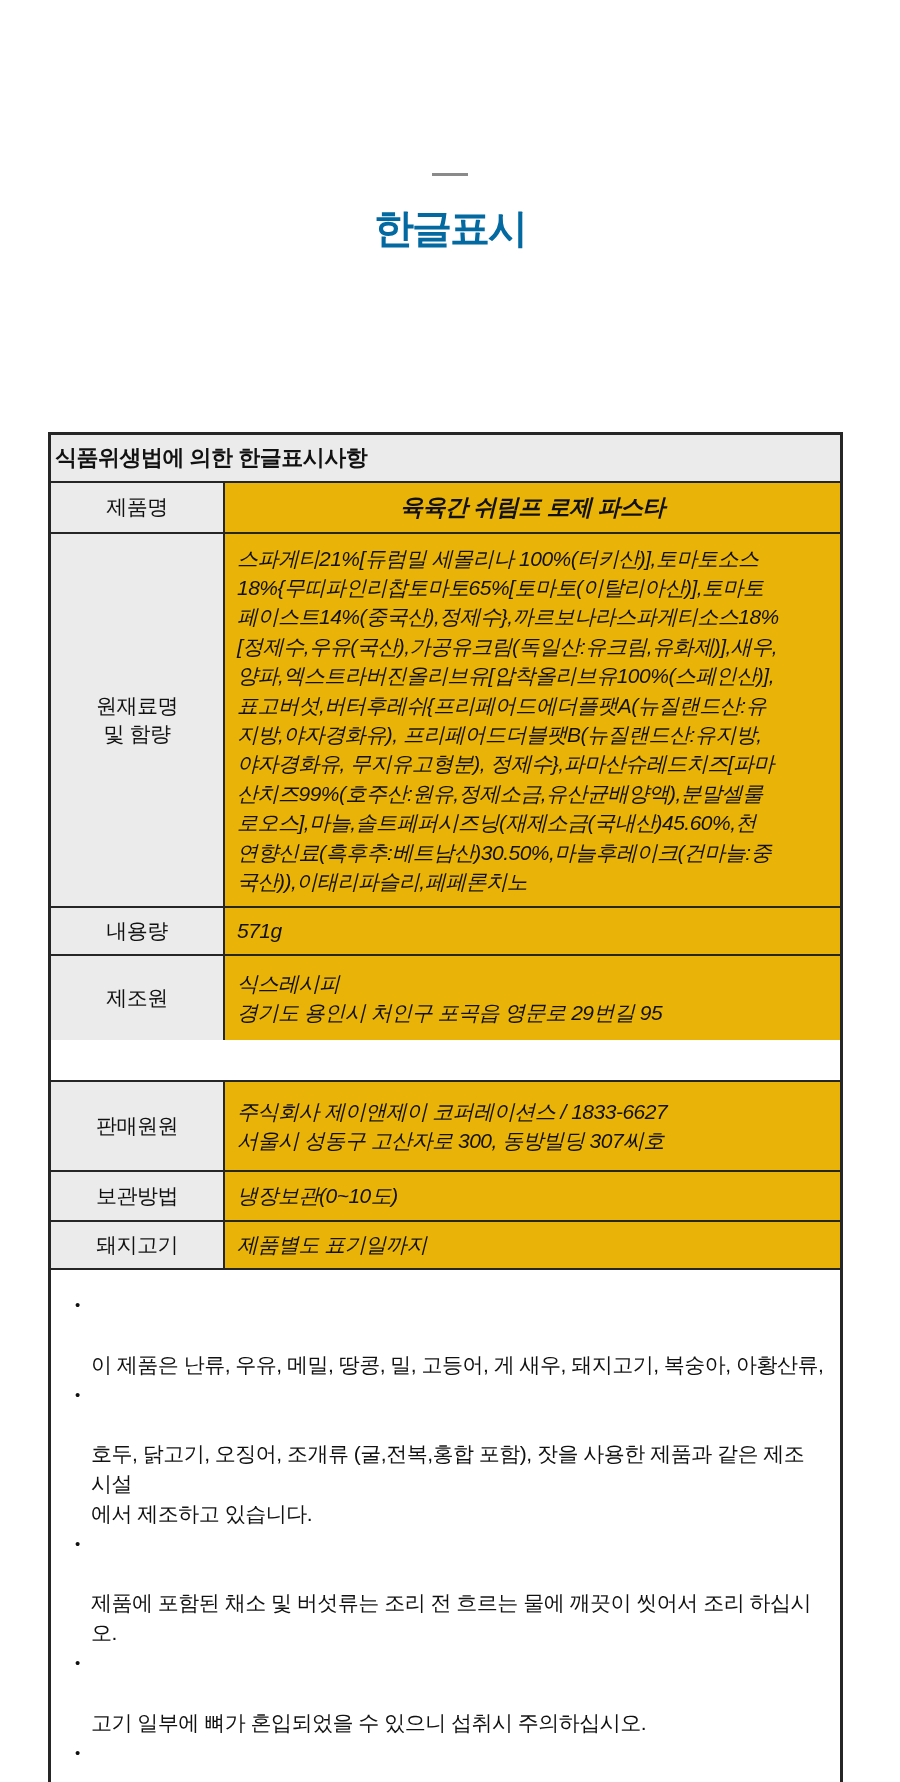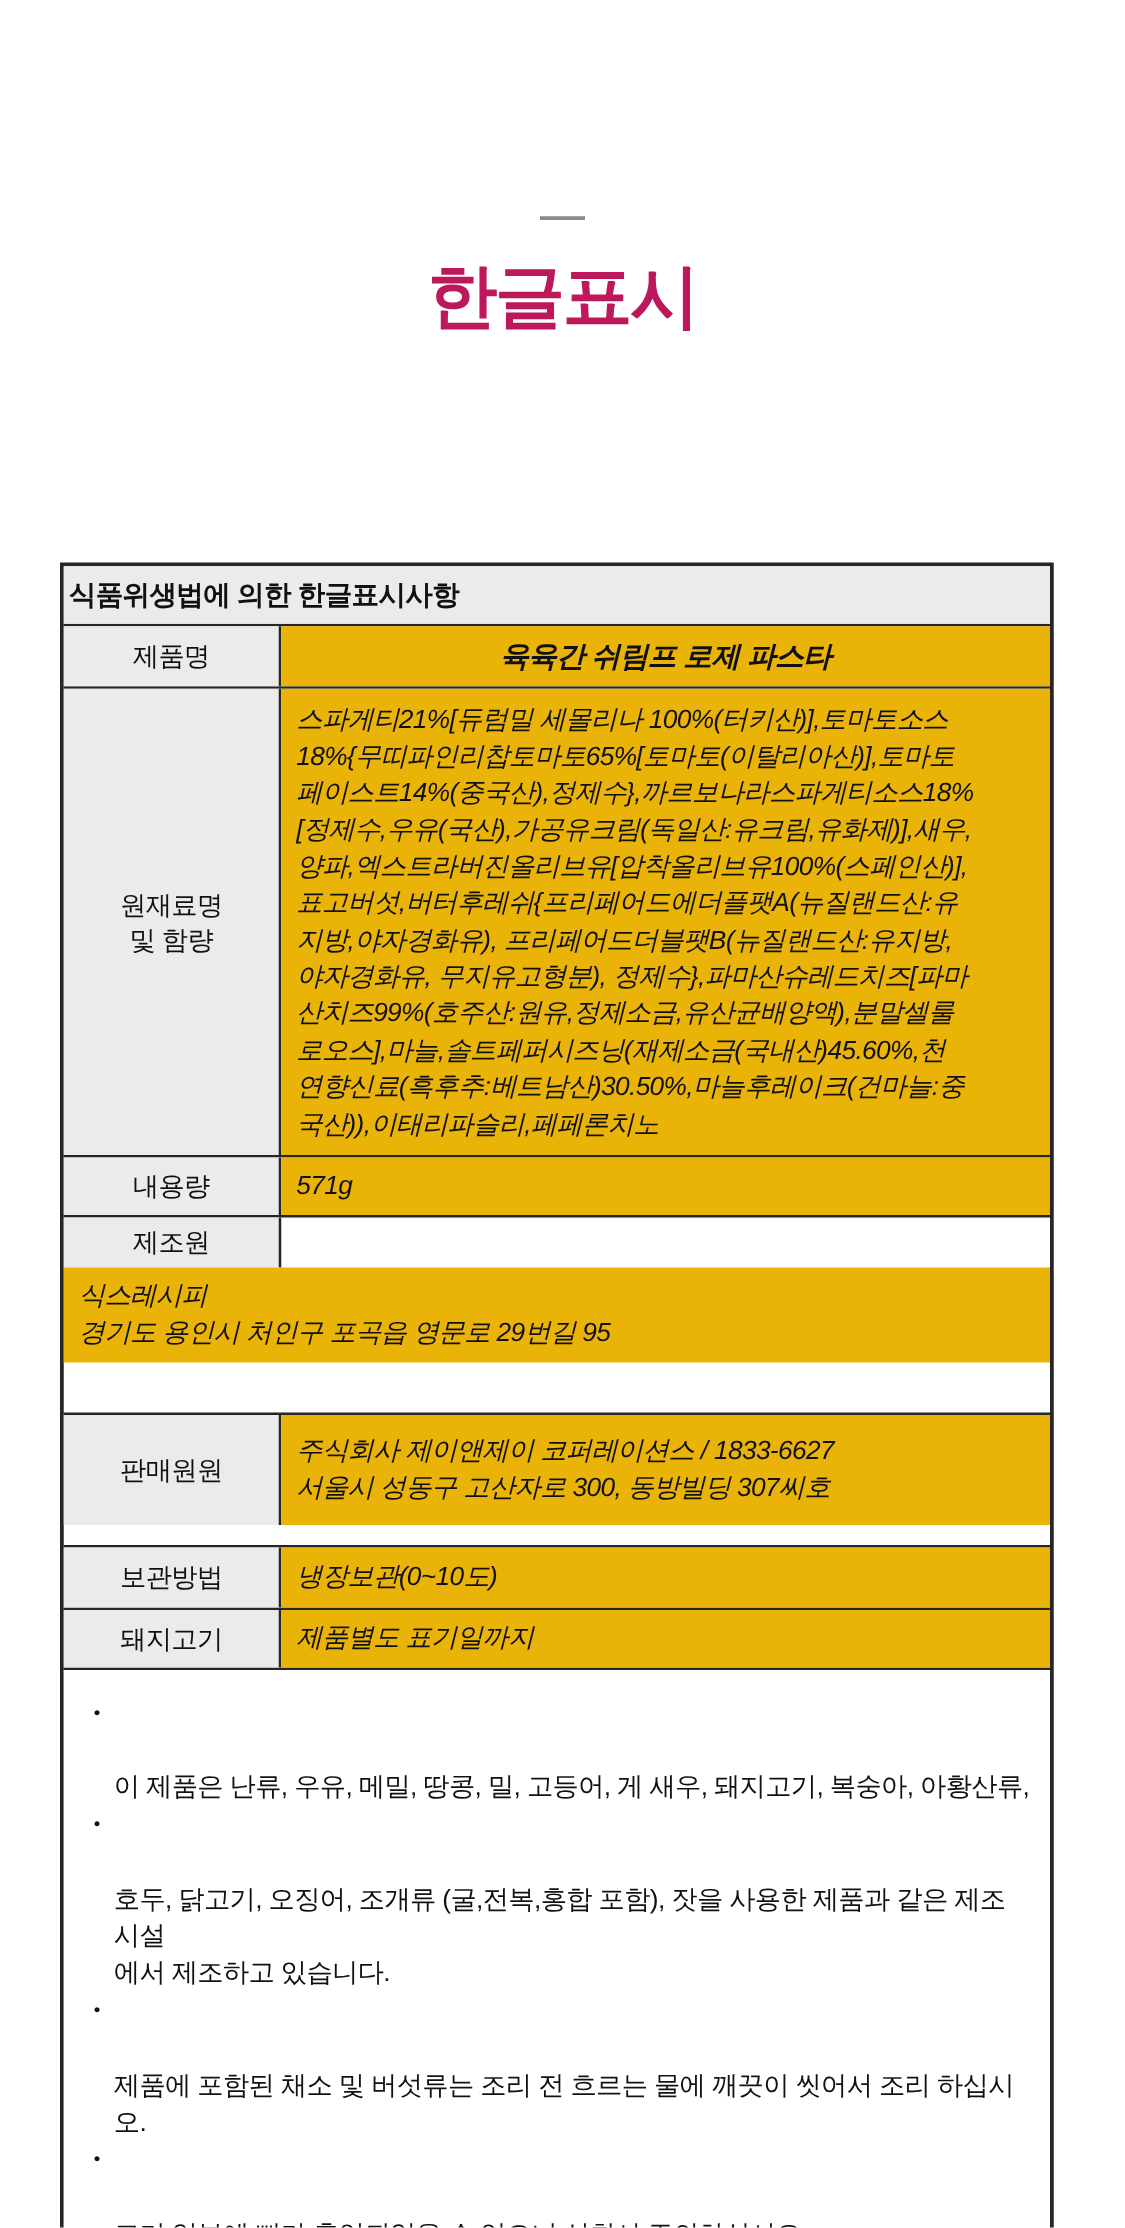--- a/index.html
+++ b/index.html
@@ -10,24 +10,24 @@
     color:#111;
     position:relative;
   }
   .top-dash{
     width:36px;height:3px;background:#8a8a8a;
     margin:173px auto 0 auto;
   }
   .page-title{
     margin-top:30px;
     text-align:center;
-    font-size:56px;
+    font-size:40px;
     font-weight:900;
     letter-spacing:-2px;
-    color:#be185d;
+    color:#0369a1;
     line-height:1.1;
   }
   .label-table{
     width:795px;
     margin:182px 0 0 48px;
     border:3px solid #262626;
     box-sizing:border-box;
   }
   .t-row{
     display:flex;
@@ -72,23 +72,23 @@
     font-weight:bold;
     font-size:23px;
   }
   .cell.value.ingredients{
     line-height:1.40;
     padding:10px 10px 10px 12px;
     font-size:21px;
   }
   .row-name{min-height:50px;}
   .row-qty{min-height:48px;}
-  .row-maker{min-height:86px;flex-direction:column;}
+  .row-maker{min-height:86px;}
   .row-seller{min-height:90px;margin-top:40px;}
-  .row-storage{min-height:50px;margin-top:16px;}
+  .row-storage{min-height:50px;}
   .row-expiry{min-height:48px;}
   .notes-cell{
     background:#ffffff;
     padding:20px 16px 22px 16px;
     font-size:21px;
     letter-spacing:-0.5px;
     line-height:1.42;
   }
   .note-item{
     position:relative;

